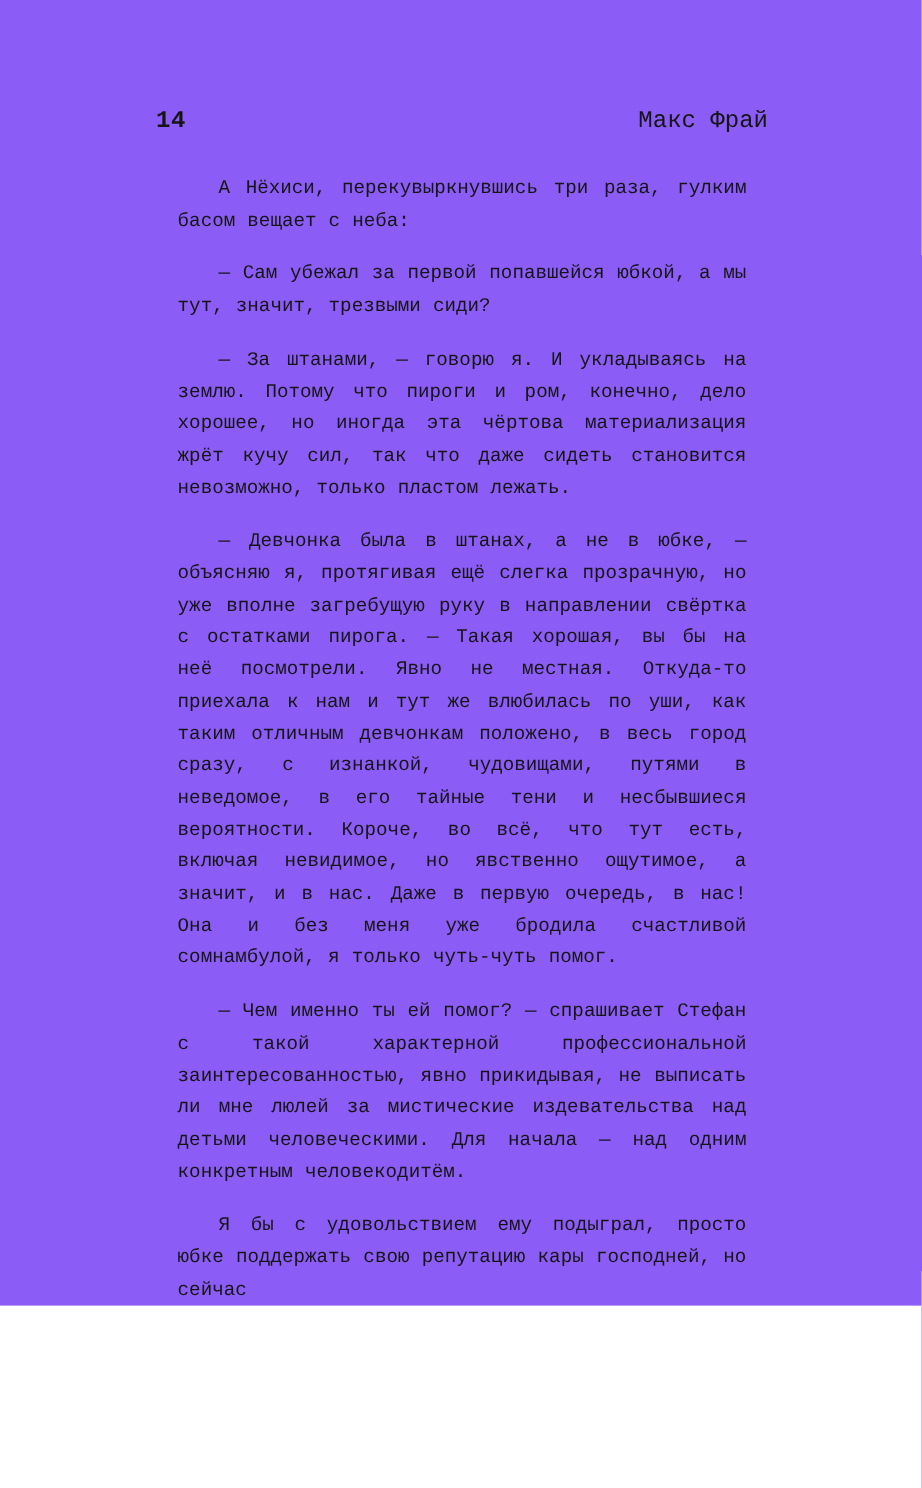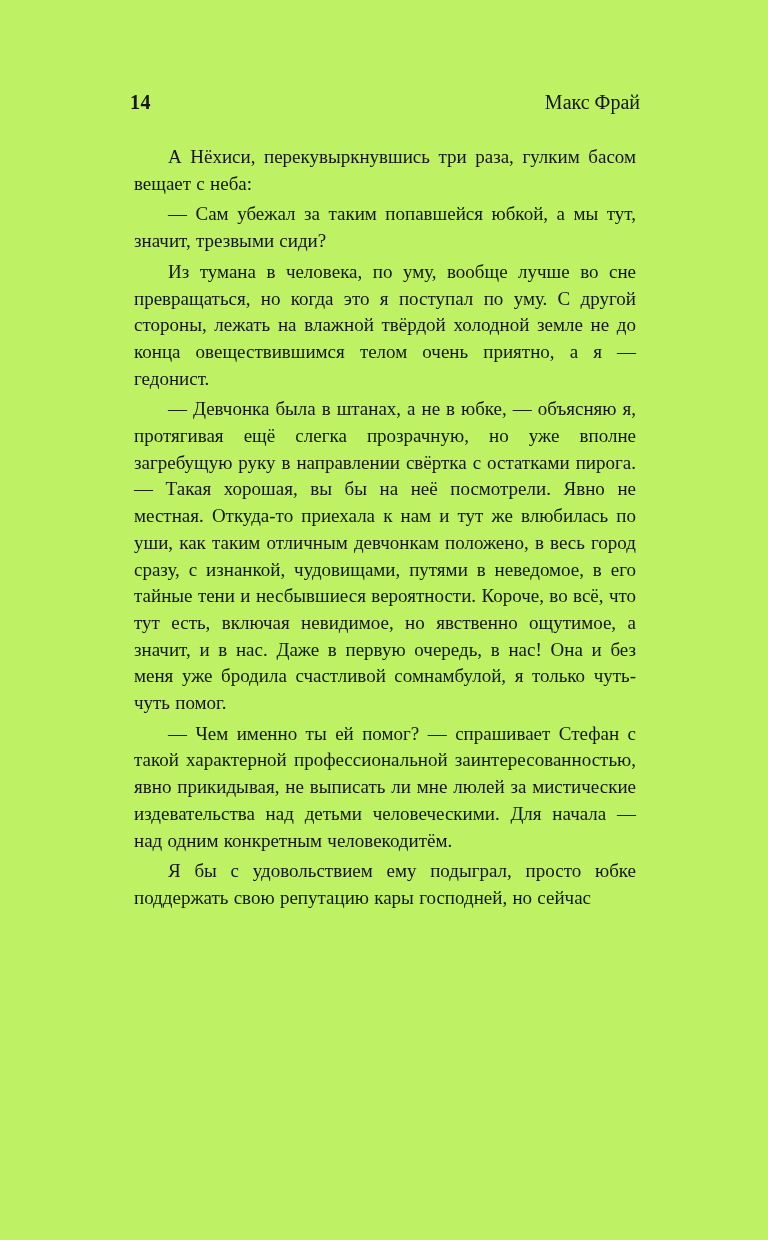--- a/index.html
+++ b/index.html
@@ -10,62 +10,63 @@
     width: 768px;
     height: 1240px;
     background: #ffffff;
     color: #151515;
     font-family: "Liberation Serif", "DejaVu Serif", serif;
     overflow: hidden;
   }
   .book-page {
     box-sizing: border-box;
     width: 768px;
-    height: 1240px;
+    height: 1088px;
     padding: 92px 128px 40px 130px;
-    background: #bef264;
+    background: #8b5cf6;
+    font-family: Liberation Mono, monospace;
   }
   .running-header {
     display: flex;
     justify-content: space-between;
     align-items: baseline;
     font-size: 20px;
     line-height: 1;
     margin-bottom: 32px;
   }
   .page-number {
     font-weight: bold;
     letter-spacing: 0.5px;
   }
   .author {
     font-weight: normal;
   }
   .body-text p {
-    margin: 4px;
-    font-size: 19px;
+    margin: 18px;
+    font-size: 16px;
     line-height: 26.7px;
     text-align: justify;
     text-indent: 34px;
     hyphens: auto;
     -webkit-hyphens: auto;
     word-spacing: 0.5px;
   }
 </style>
 </head>
 <body>
 
 <div class="book-page">
 
   <div class="running-header">
     <span class="page-number">14</span>
     <span class="author">Макс Фрай</span>
   </div>
 
   <div class="body-text">
     <p>А Нёхиси, перекувыркнувшись три раза, гулким басом вещает с неба:</p>
-    <p>— Сам убежал за таким попавшейся юбкой, а мы тут, значит, трезвыми сиди?</p>
-    <p>Из тумана в человека, по уму, вообще лучше во сне превращаться, но когда это я поступал по уму. С другой стороны, лежать на влажной твёрдой холодной земле не до конца овеществившимся телом очень приятно, а я — гедонист.</p>
+    <p>— Сам убежал за первой попавшейся юбкой, а мы тут, значит, трезвыми сиди?</p>
+    <p>— За штанами, — говорю я. И укладываясь на землю. Потому что пироги и ром, конечно, дело хорошее, но иногда эта чёртова материализация жрёт кучу сил, так что даже сидеть становится невозможно, только пластом лежать.</p>
     <p>— Девчонка была в штанах, а не в юбке, — объясняю я, протягивая ещё слегка прозрачную, но уже вполне загребущую руку в направлении свёртка с остатками пирога. — Такая хорошая, вы бы на неё посмотрели. Явно не местная. Откуда-то приехала к нам и тут же влюбилась по уши, как таким отличным девчонкам положено, в весь город сразу, с изнанкой, чудовищами, путями в неведомое, в его тайные тени и несбывшиеся вероятности. Короче, во всё, что тут есть, включая невидимое, но явственно ощутимое, а значит, и в нас. Даже в первую очередь, в нас! Она и без меня уже бродила счастливой сомнамбулой, я только чуть-чуть помог.</p>
     <p>— Чем именно ты ей помог? — спрашивает Стефан с такой характерной профессиональной заинтересованностью, явно прикидывая, не выписать ли мне люлей за мистические издевательства над детьми человеческими. Для начала — над одним конкретным человекодитём.</p>
     <p>Я бы с удовольствием ему подыграл, просто юбке поддержать свою репутацию кары господней, но сейчас</p>
   </div>
 
 </div>
 
 </body></html>

